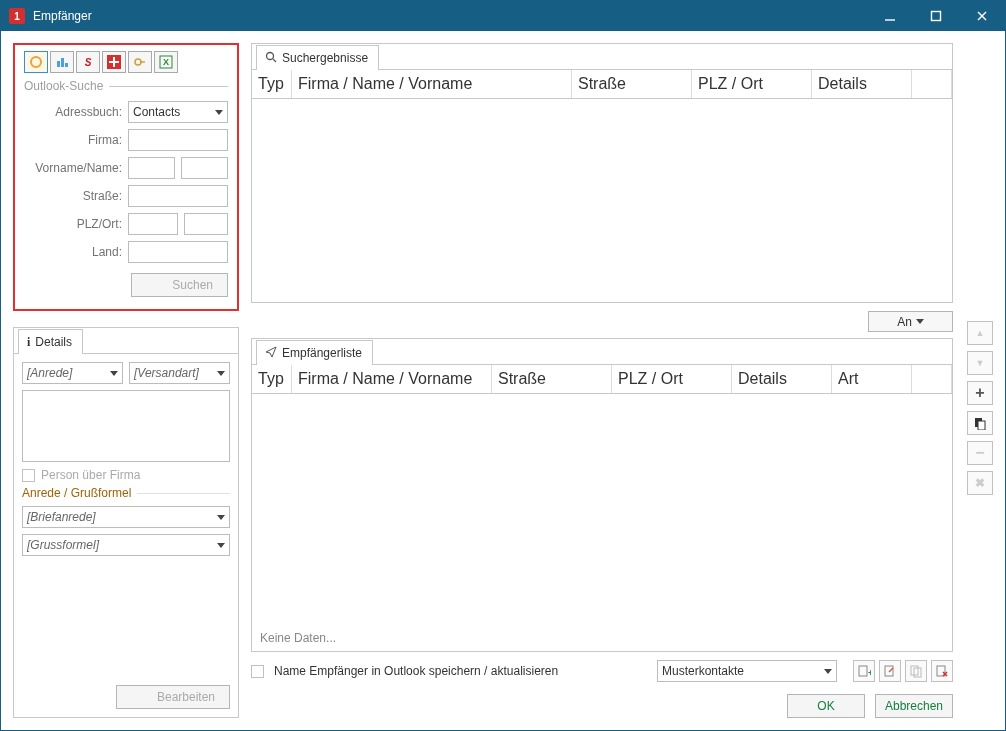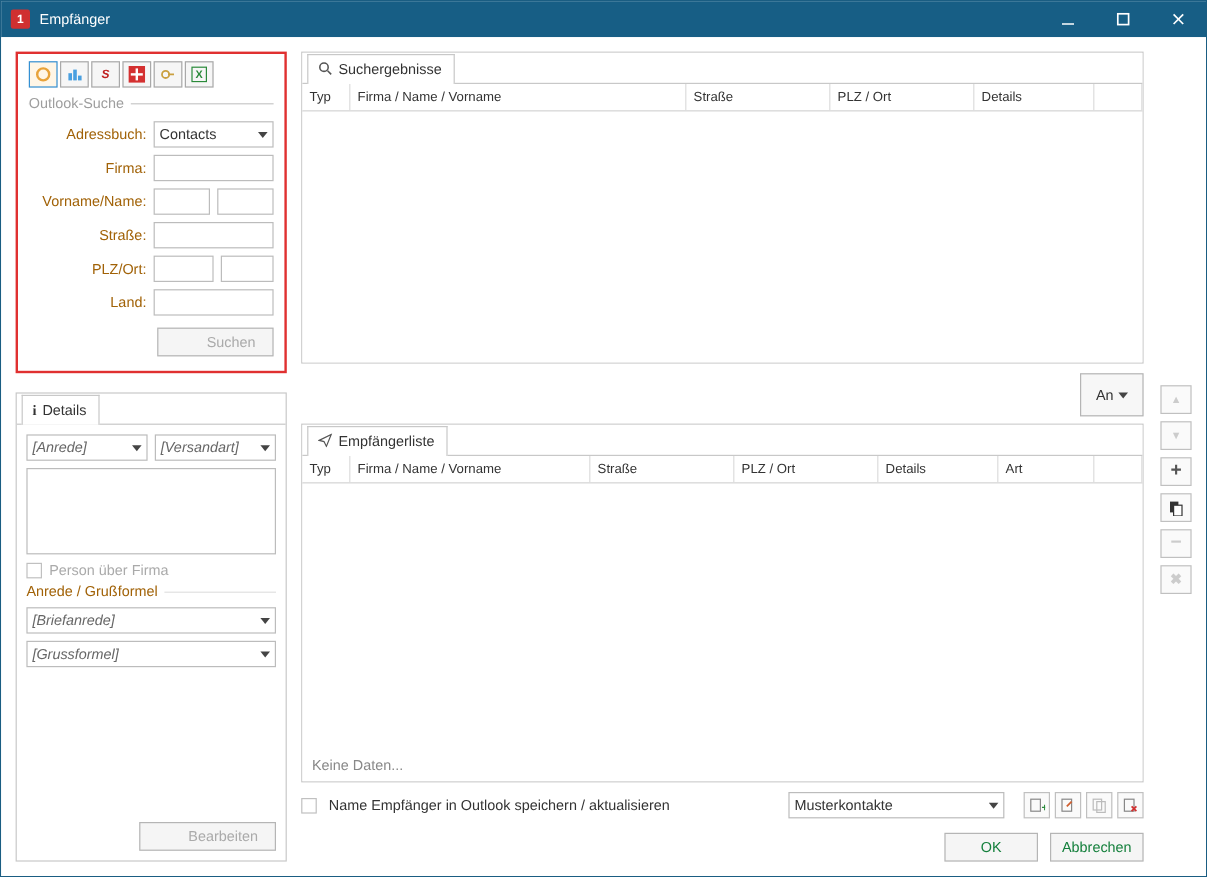--- a/index.html
+++ b/index.html
@@ -17,21 +17,21 @@
 
   .red-panel { border:2px solid #e03030; padding:6px 9px 12px 9px; }
   .toolbar-row { display:flex; gap:2px; margin-bottom:6px; }
   .tb-btn { width:24px; height:22px; border:1px solid #a9a9a9; background:#f6f6f6; display:flex; align-items:center; justify-content:center; font-size:10px;}
   .tb-btn.active { border-color:#3390d4; background:#fff6e6; }
   .fieldset-label { color:#9e9e9e; font-size:12px; position:relative; height:14px; }
   .fieldset-label span { background:#fff; padding-right:6px; position:relative; z-index:1;}
   .fieldset-label::after { content:""; position:absolute; left:0; right:0; top:50%; height:1px; background:#c8c8c8; z-index:0;}
 
   .form-grid { display:grid; grid-template-columns: 98px 1fr; gap:6px 6px; margin-top:8px; align-items:center;}
-  .form-grid label { text-align:right; color:#a16207; height:22px; line-height:22px;}
+  .form-grid label { text-align:right; color:#737373; height:22px; line-height:22px;}
   .txt, .combo { height:22px; border:1px solid #bcbcbc; background:#fff; padding:0 4px; font-size:12px; width:100%;}
   .combo { display:flex; align-items:center; justify-content:space-between; }
   .split2 { display:flex; gap:6px; }
   .split2 .txt:first-child { flex:1; }
   .split2 .txt:last-child  { flex:1; }
   .plzrow { display:flex; gap:6px;}
   .plzrow .txt:first-child{ width:50px; flex:none;}
   .plzrow .txt:last-child{ flex:1;}
   .btn { height:24px; padding:0 14px; border:1px solid #b5b5b5; background:#f5f5f5; color:#555; display:inline-flex; align-items:center; justify-content:center; font-size:12px;}
   .btn.disabled { color:#aaa;padding-left:40px; }
@@ -51,26 +51,26 @@
   .sub-section-label { color:#a16207; margin-top:4px; position:relative; height:14px;}
   .sub-section-label span{ background:#fff; padding-right:6px; position:relative; z-index:1;}
   .sub-section-label::after{ content:""; position:absolute; left:0; right:0; top:50%; height:1px; background:#e0e0e0;}
   .bearb-row{ display:flex; justify-content:flex-end; margin-top:auto; }
 
   
   .panel { border:1px solid #c8c8c8; display:flex; flex-direction:column; }
   .panel .tabstrip { background:#fff; }
   .res-panel { height:260px; }
   .grid-head { display:flex; border-bottom:1px solid #c8c8c8; background:#fff;}
-  .gh { border-right:1px solid #dcdcdc; padding:5px 6px; font-size:11px; color:#333;}
+  .gh { border-right:1px solid #dcdcdc; padding:5px 6px; font-size:16px; color:#333;}
   .grid-body { flex:1; background:#fff; position:relative;}
   .nodata { position:absolute; left:8px; bottom:6px; color:#888; }
 
   .an-row { display:flex; justify-content:flex-end; margin:8px 0 6px 0;}
-  .an-btn { height:36px; padding:0 12px; border:1px solid #b5b5b5; background:#f7f7f7; display:flex; align-items:center; gap:4px;}
+  .an-btn { height:21px; padding:0 28px; border:1px solid #b5b5b5; background:#f7f7f7; display:flex; align-items:center; gap:4px;}
 
   .list-panel { flex:1; min-height:260px;}
   .sq-btn { width:26px; height:24px; border:1px solid #c0c0c0; background:#fafafa; display:flex; align-items:center; justify-content:center; font-size:12px; color:#555;}
   .sq-btn.disabled { color:#ccc; }
 
   
   .bottom-row { display:flex; align-items:center; gap:10px; margin-top:8px;}
   .bottom-row .combo { width:180px; }
   .mini-btns { display:flex; gap:4px; margin-left:6px;}
   .mini-btn { width:22px; height:22px; border:1px solid #c0c0c0; background:#fafafa; display:flex; align-items:center; justify-content:center;}

